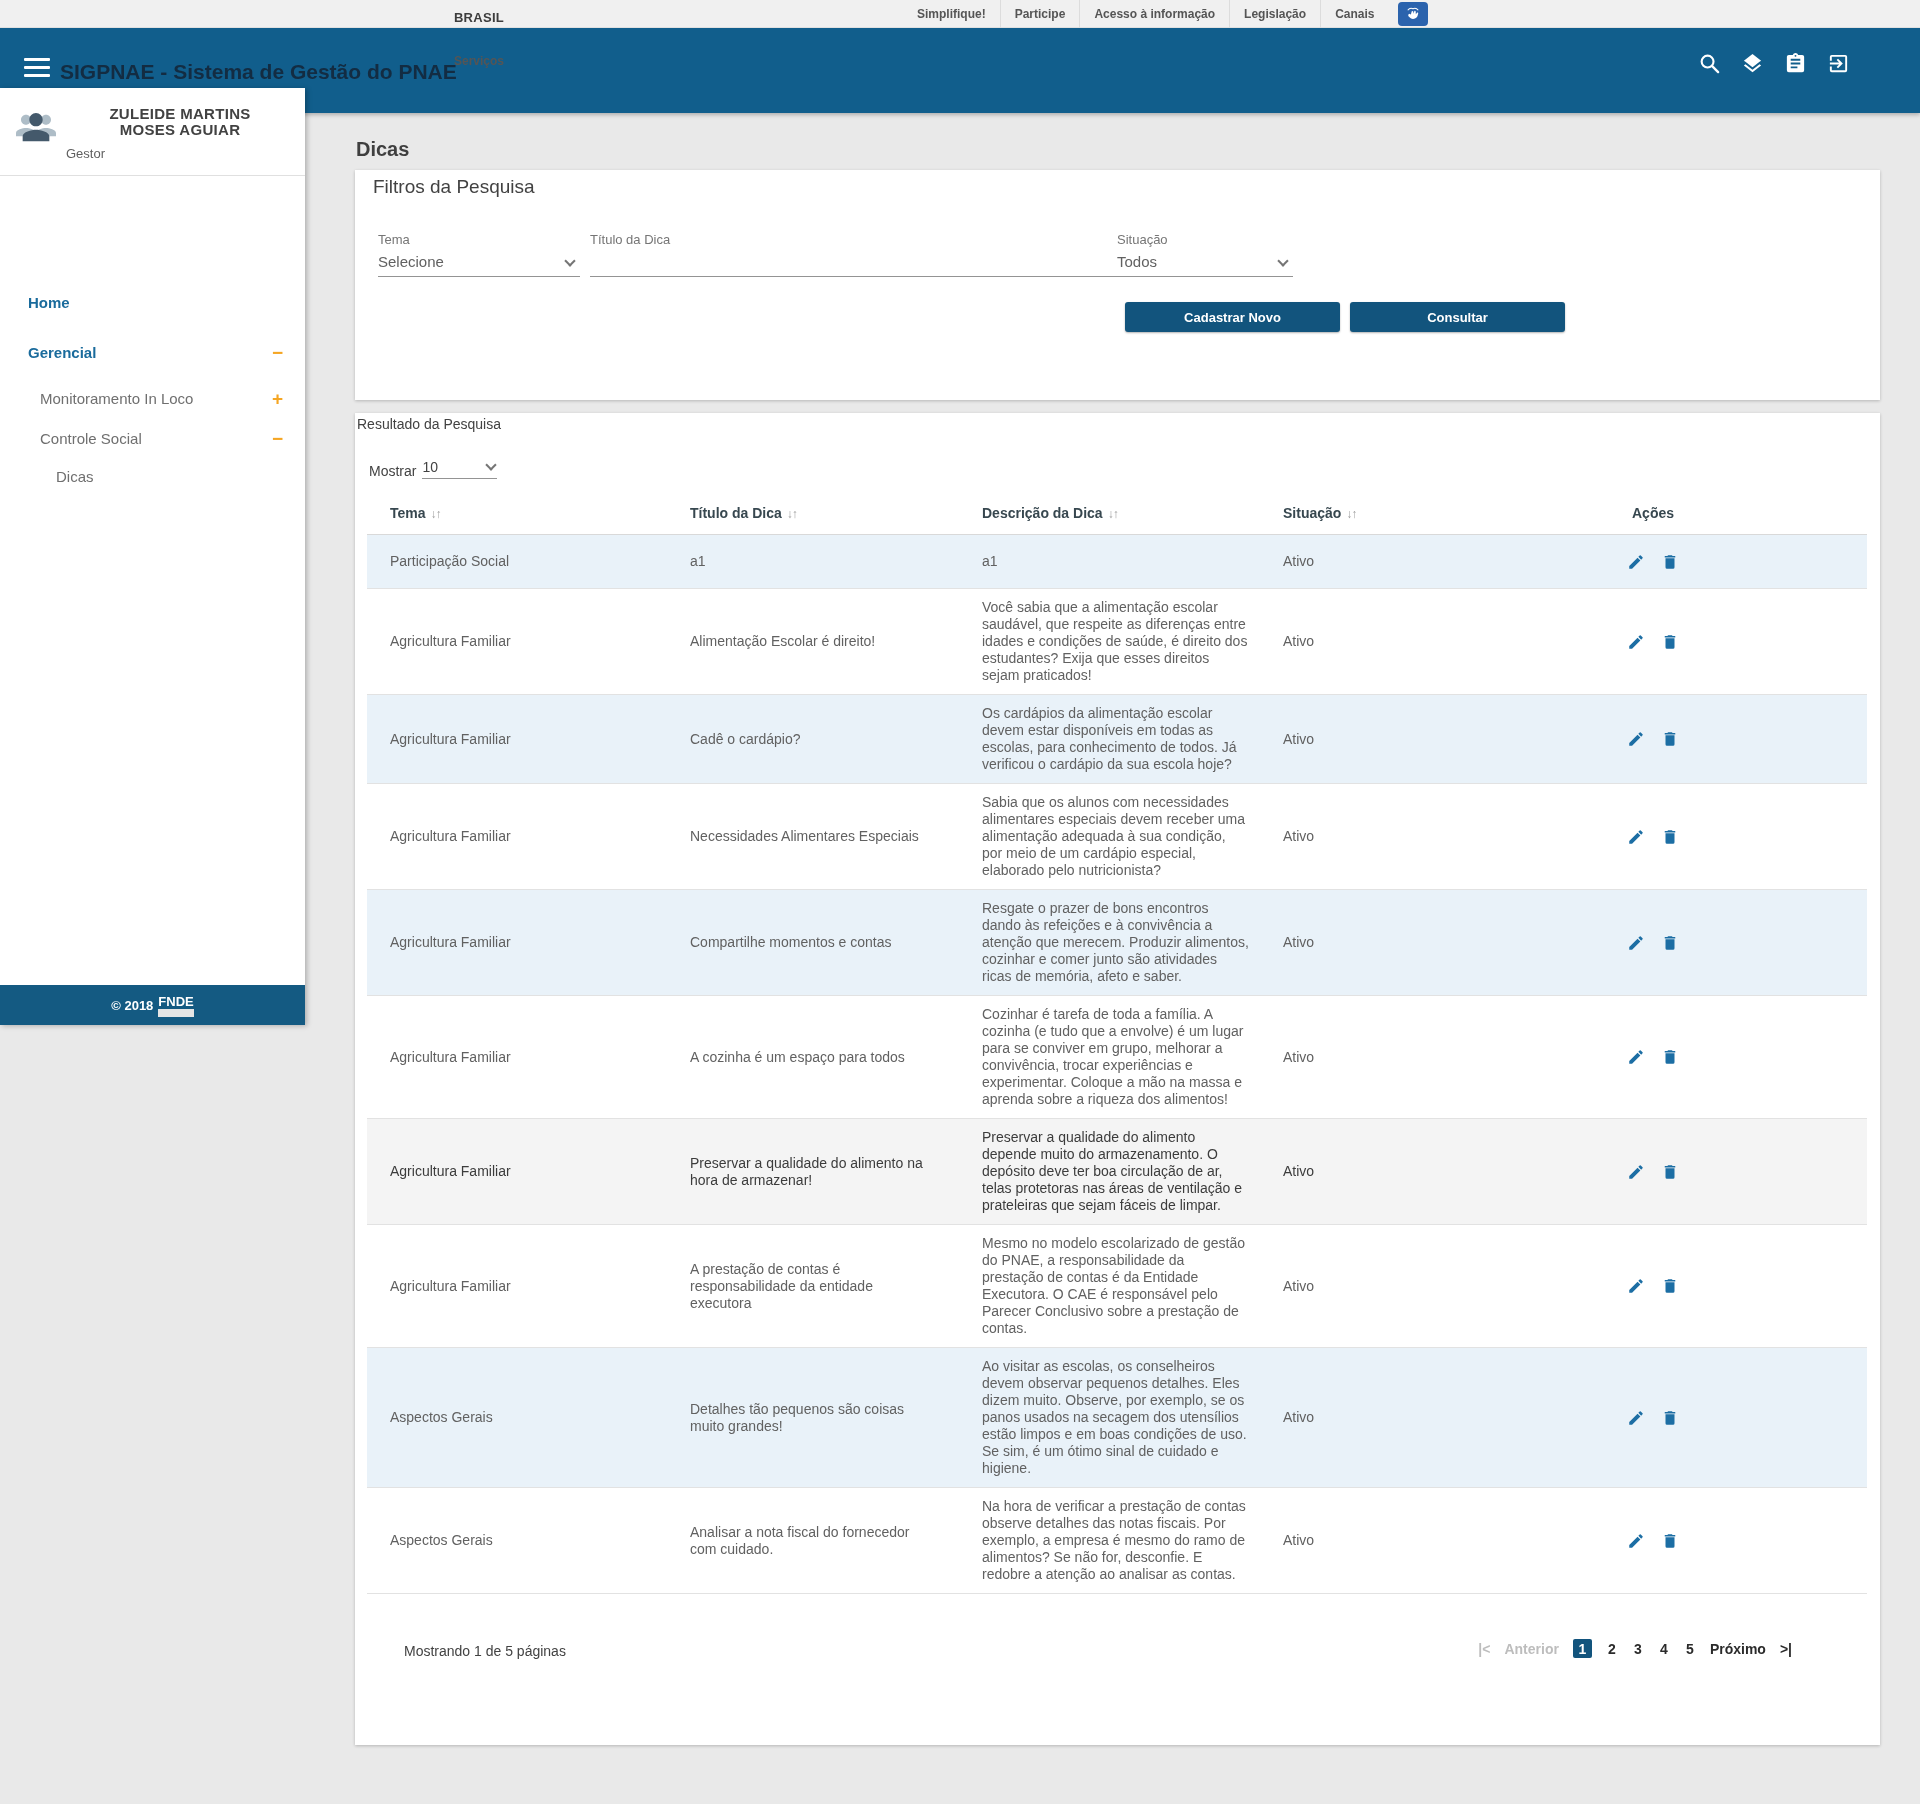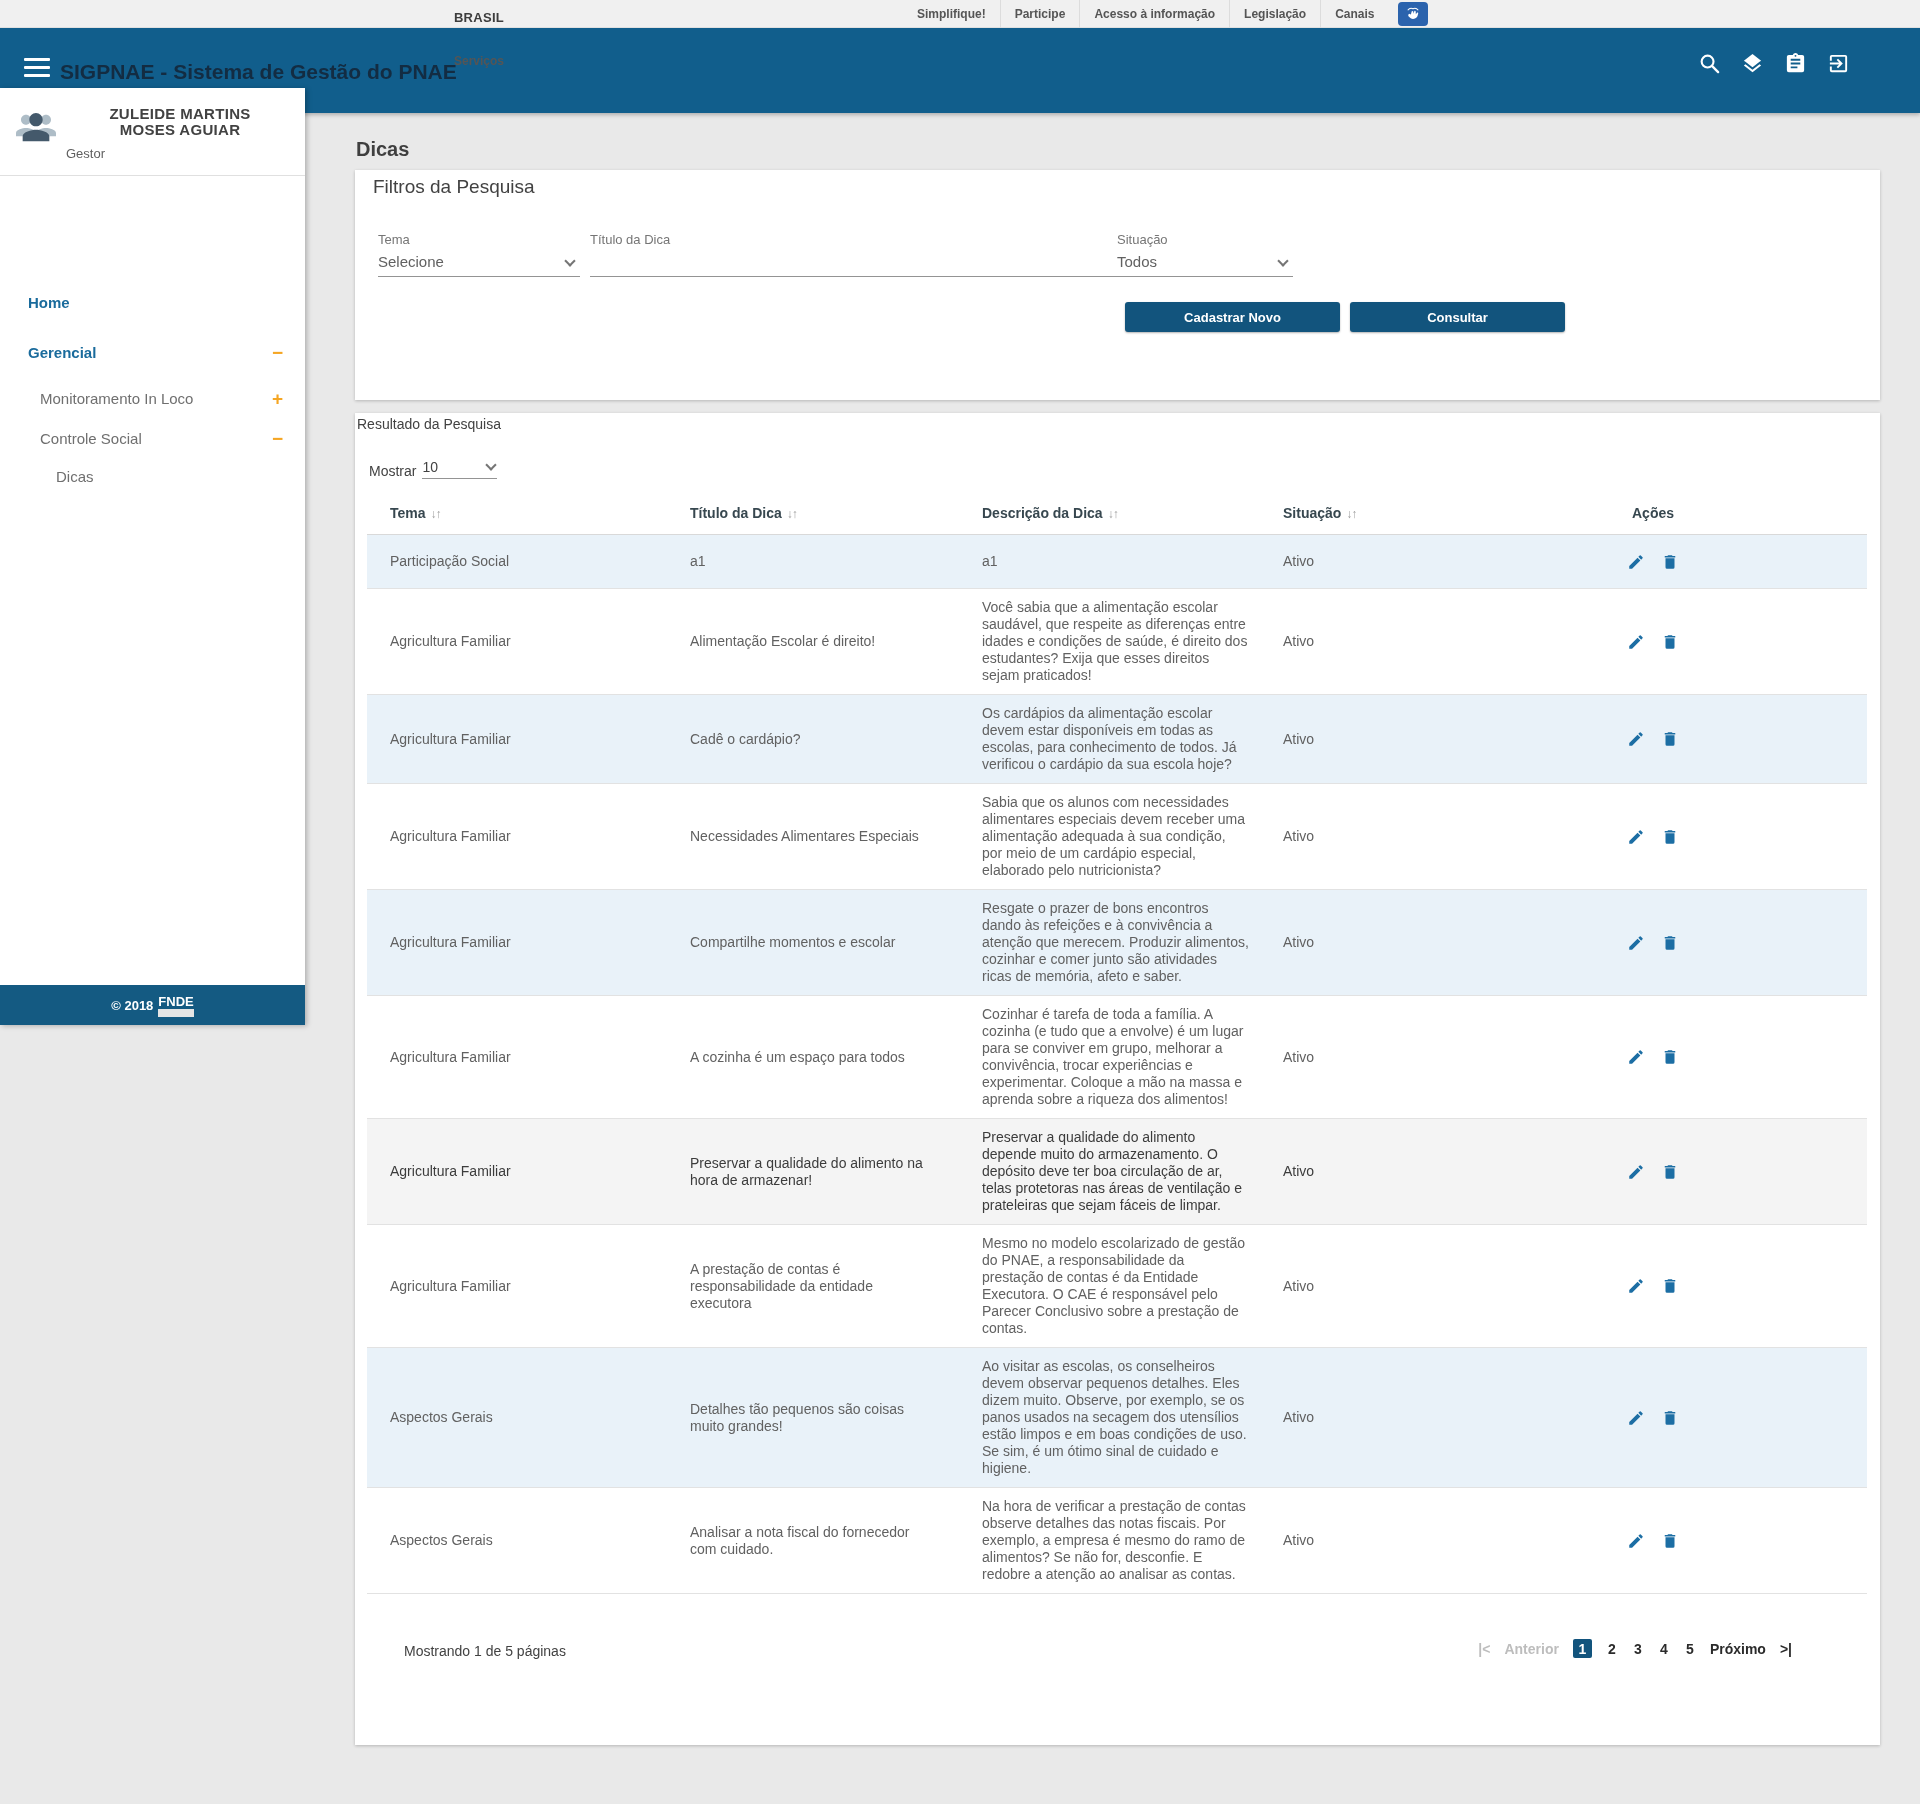--- a/index.html
+++ b/index.html
@@ -347,21 +347,21 @@
   </span>
   <span class="action-btn">
     <svg width="18" height="18" viewBox="0 0 24 24">
       <path fill="#1c6ea4" d="M6 19a2 2 0 0 0 2 2h8a2 2 0 0 0 2-2V7H6v12zM19 4h-3.5l-1-1h-5l-1 1H5v2h14V4z"></path>
     </svg>
   </span>
 </td>
         </tr>
         <tr class="row-blue">
           <td class="col-tema">Agricultura Familiar</td>
-          <td class="col-titulo">Compartilhe momentos e escolar</td>
+          <td class="col-titulo">Compartilhe momentos e contas</td>
           <td class="col-descricao">Resgate o prazer de bons encontros dando às refeições e à convivência a atenção que merecem. Produzir alimentos, cozinhar e comer junto são atividades ricas de memória, afeto e saber.</td>
           <td class="col-situacao">Ativo</td>
           <td class="col-acoes">
   <span class="action-btn">
     <svg width="18" height="18" viewBox="0 0 24 24">
       <path fill="#1c6ea4" d="M3 17.25V21h3.75L17.81 9.94l-3.75-3.75L3 17.25zM20.71 7.04a1 1 0 0 0 0-1.41l-2.34-2.34a1 1 0 0 0-1.41 0l-1.83 1.83 3.75 3.75 1.83-1.83z"></path>
     </svg>
   </span>
   <span class="action-btn">
     <svg width="18" height="18" viewBox="0 0 24 24">

